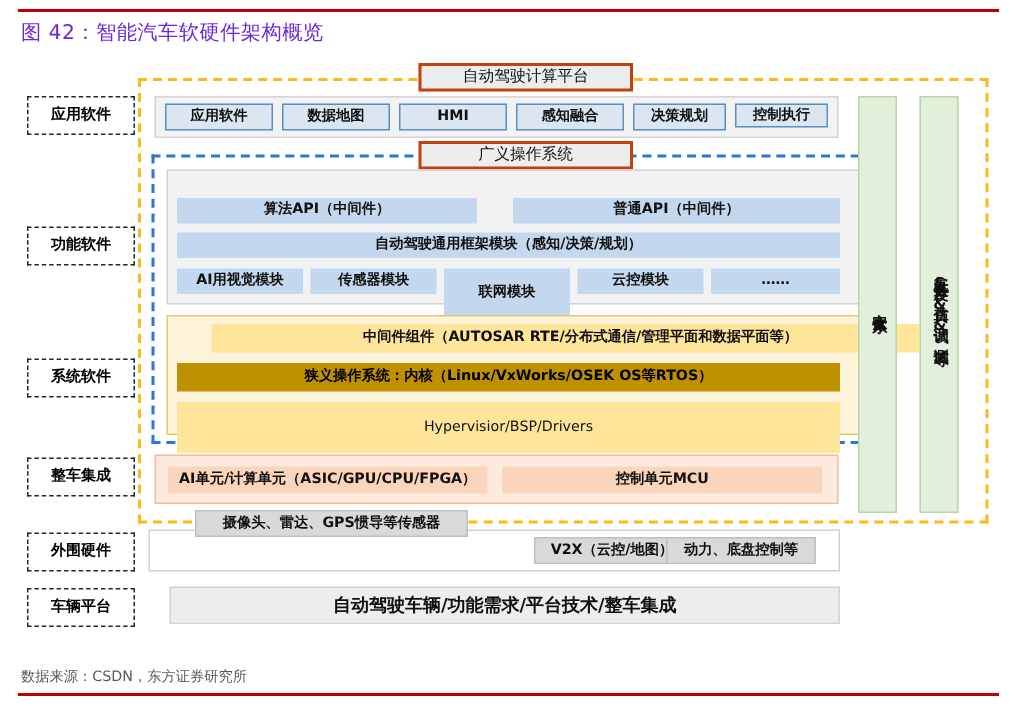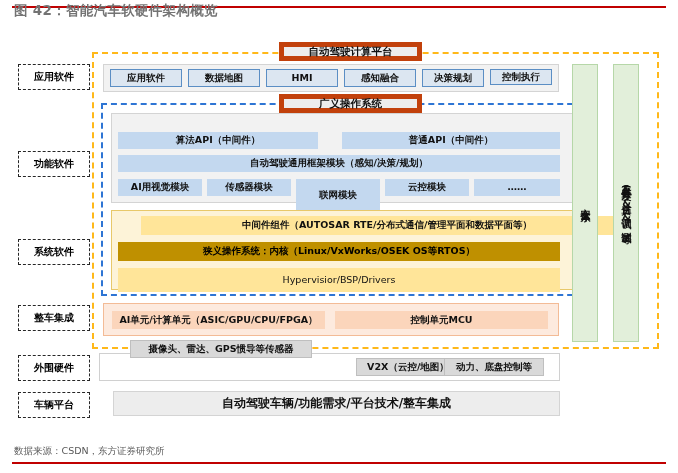--- a/index.html
+++ b/index.html
@@ -17,24 +17,24 @@
 
   
   #top-rule {
     position: absolute;
     left: 12px; top: 6px;
     width: 654px; height: 2px;
     background: #c00000;
   }
   #figure-title {
     position: absolute;
-    left: 14px; top: 2px;
+    left: 14px; top: 13px;
     font-size: 13.5px;
-    font-weight: bold;
-    color: #737373;
+    font-weight: normal;
+    color: #6d28d9;
     letter-spacing: 0.3px;
     white-space: nowrap;
   }
 
   
   #bottom-rule {
     position: absolute;
     left: 12px; bottom: 9px;
     width: 654px; height: 2px;
     background: #c00000;
@@ -66,23 +66,23 @@
     font-weight: bold;
     color: #000000;
     left: 18px;
     width: 72px;
     height: 26px;
   }
 
   
   .grey-chip {
     background: #ededed;
-    border: 5px solid #c2410c;
+    border: 2px solid #c2410c;
     font-size: 10.5px;
-    font-weight: bold;
+    font-weight: normal;
     color: #111111;
   }
 
   
   .dash-orange {
     position: absolute;
     border: 2px dashed #ffb819;
     box-sizing: border-box;
     background: transparent;
   }
@@ -284,21 +284,21 @@
 </div>
 
 <div class="panel-gold" style="left:111px; top:210px; width:472px; height:80px;"></div>
 
 <div class="gbox cell-gold" style="left:118px; top:216px; width:492px; height:19px;margin-left:23px;">
   <span>中间件组件（AUTOSAR RTE/分布式通信/管理平面和数据平面等）</span>
 </div>
 <div class="gbox cell-gold-dark" style="left:118px; top:242px; width:442px; height:19px;">
   <span>狭义操作系统：内核（Linux/VxWorks/OSEK OS等RTOS）</span>
 </div>
-<div class="gbox cell-gold-plain" style="left:118px; top:268px; width:442px; height:24px;">
+<div class="gbox cell-gold-plain" style="left:118px; top:268px; width:442px; height:34px;">
   <span>Hypervisior/BSP/Drivers</span>
 </div>
 
 <div class="panel-peach" style="left:103px; top:303px; width:456px; height:33px;"></div>
 
 <div class="gbox cell-peach" style="left:112px; top:311px; width:213px; height:18px;">
   <span>AI单元/计算单元（ASIC/GPU/CPU/FPGA）</span>
 </div>
 <div class="gbox cell-peach" style="left:335px; top:311px; width:213px; height:18px;">
   <span>控制单元MCU</span>

